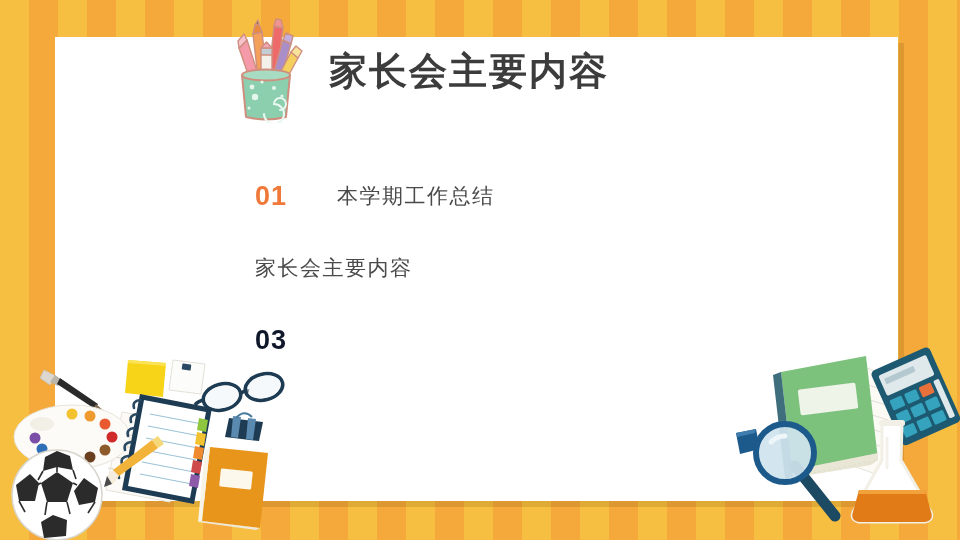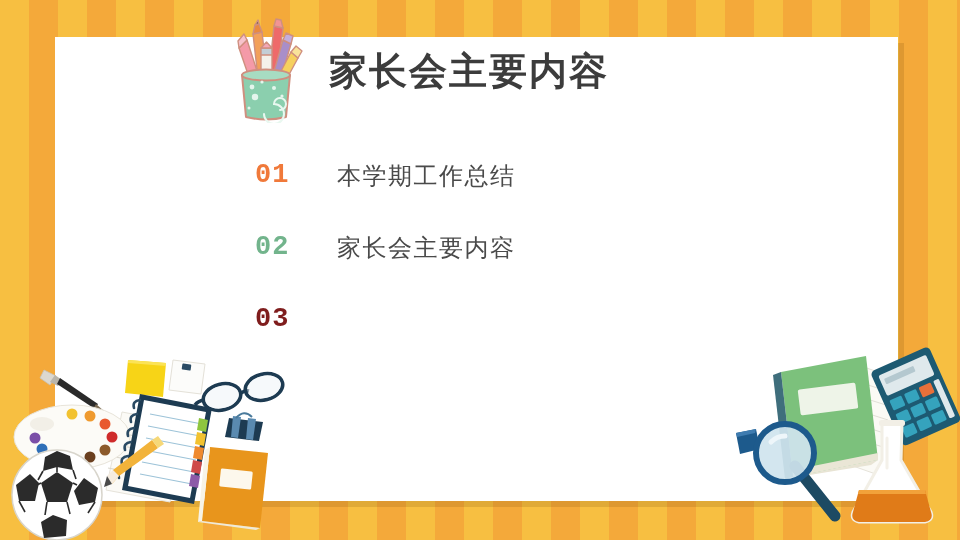--- a/index.html
+++ b/index.html
@@ -56,33 +56,32 @@
   }
 
   
   #agenda {
     position:absolute;
     left:255px; top:160px;
     z-index:6;
   }
   .agenda-row {
     display:flex;
-    align-items:flex-start;
+    align-items:center;
     height:72px;
-    font-family:Liberation Mono, monospace;
   }
   .agenda-num {
     width:82px;
     font-size:27px;
     font-weight:bold;
     letter-spacing:1px;
     flex:none;
   }
   .agenda-text {
-    font-size:24px;
+    font-size:21px;
     color:#4a4a4a;
     letter-spacing:1.5px;
     white-space:nowrap;
   }
 
   
   .deco { position:absolute; z-index:5; pointer-events:none; }
   #deco-left  { left:0px;   top:352px; width:310px; height:188px; }
   #deco-right { left:735px; top:338px; width:225px; height:202px; }
 </style>
@@ -146,26 +145,25 @@
   </div>
 
   <div id="agenda">
 
     <div class="agenda-row">
       <span class="agenda-num" style="color:#f0793a">01</span>
       <span class="agenda-text">本学期工作总结</span>
     </div>
 
     <div class="agenda-row">
-      <span class="agenda-num" style="color:#72b48c">02</span>
       <span class="agenda-text">家长会主要内容</span>
     </div>
 
     <div class="agenda-row">
-      <span class="agenda-num" style="color:#7f1d1d">03</span>
+      <span class="agenda-num" style="color:#0f172a">03</span>
     </div>
   </div>
 
   <svg id="deco-left" class="deco" viewBox="0 0 310 188">
 
     <g>
       <polygon points="122,60 186,72 170,150 106,138" fill="#fbfaf6" stroke="#e6e3da" stroke-width="1"></polygon>
       <g stroke="#d9d6cc" stroke-width="1.1">
         <line x1="114" y1="80" x2="178" y2="92"></line>
         <line x1="112" y1="92" x2="176" y2="104"></line>

